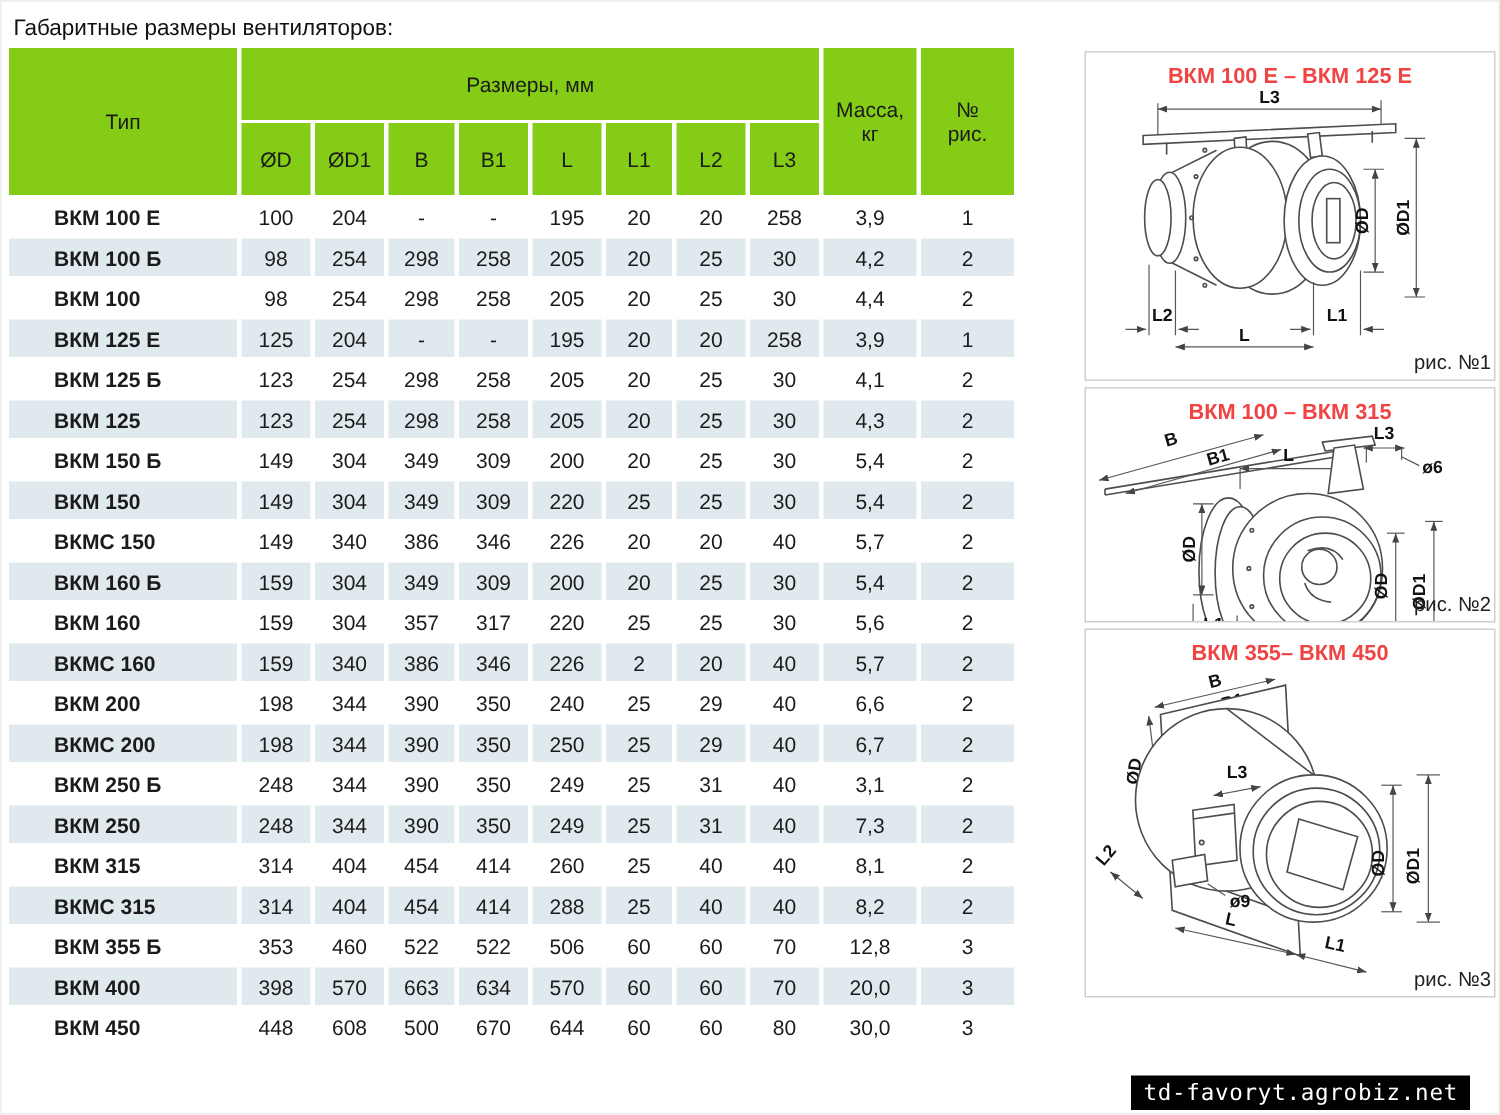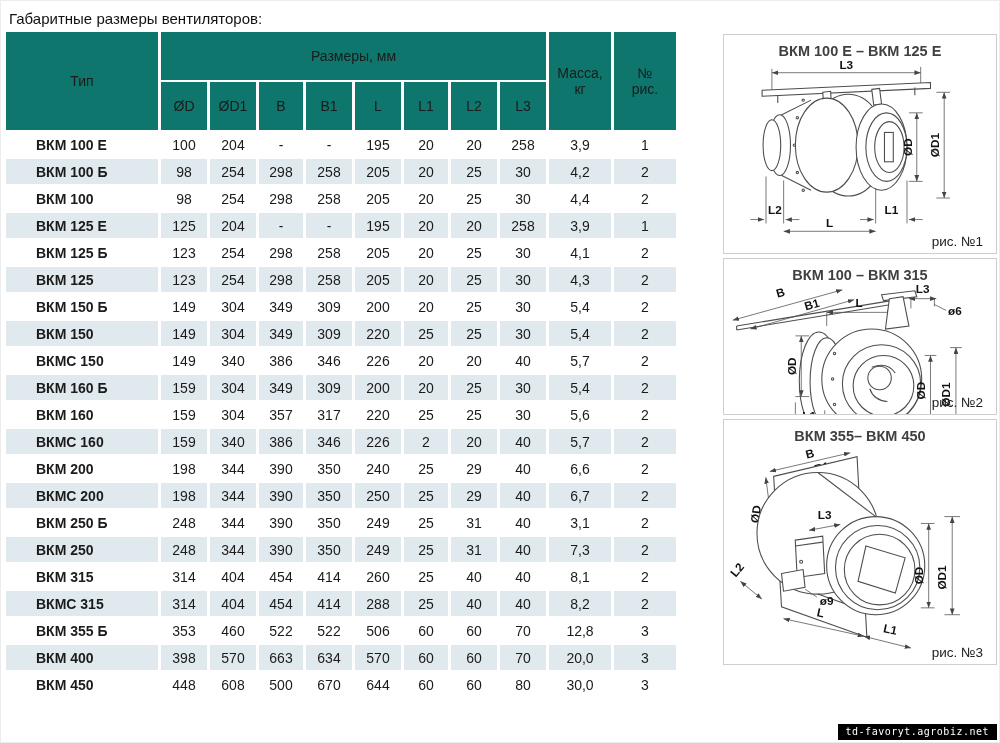--- a/index.html
+++ b/index.html
@@ -22,21 +22,21 @@
     color:#111;
   }
   
   table.dim-table {
     border-collapse:separate;
     border-spacing:3px 2px;
     margin:1px 0 0 2px;
     table-layout:fixed;
   }
   .dim-table th {
-    background:#0f766e;
+    background:#84cc16;
     font-weight:normal;
     font-size:14px;
     padding:16px 2px;
     text-align:center;
     vertical-align:middle;
     white-space:pre-line;
     line-height:1.15;
   }
   .dim-table th.group { height:28px; }
   .dim-table tr.subhead th { height:27px; }
@@ -62,43 +62,43 @@
     position:relative;
     background:#fff;
     border:1px solid #cfcfcf;
     margin-bottom:4px;
     overflow:hidden;
   }
   .panel-title {
     font-size:14.5px; font-weight:bold;
     text-align:center;
     padding-top:8px;
-    color:#404040;
+    color:#ef4444;
   }
   .panel svg { display:block; width:272px; }
   .panel-caption {
-    position:absolute; right:13px; bottom:4px;
+    position:absolute; right:2px; bottom:4px;
     font-size:13.5px; color:#222;
   }
   
   .b  { fill:none; stroke:#4d4d4d; stroke-width:1.1; }
   .bw { fill:#ffffff; stroke:#4d4d4d; stroke-width:1.1; }
   .dim { fill:none; stroke:#555; stroke-width:0.8; }
   .lbl {
     font-family:"Liberation Sans", sans-serif;
     font-size:12px; font-weight:bold; fill:#111;
     text-anchor:middle;
   }
   
   .watermark {
-    position:absolute; right:2px; bottom:2px;
+    position:absolute; right:19px; bottom:2px;
     background:#000;
     color:#fff;
     font-family:"DejaVu Sans Mono", monospace;
-    font-size:10px;
+    font-size:15px;
     padding:2px 8px 3px 8px;
     letter-spacing:0.5px;
   }
 </style>
 </head>
 <body>
 
 <div class="page">
 
   <div class="page-title">Габаритные размеры вентиляторов:</div>

